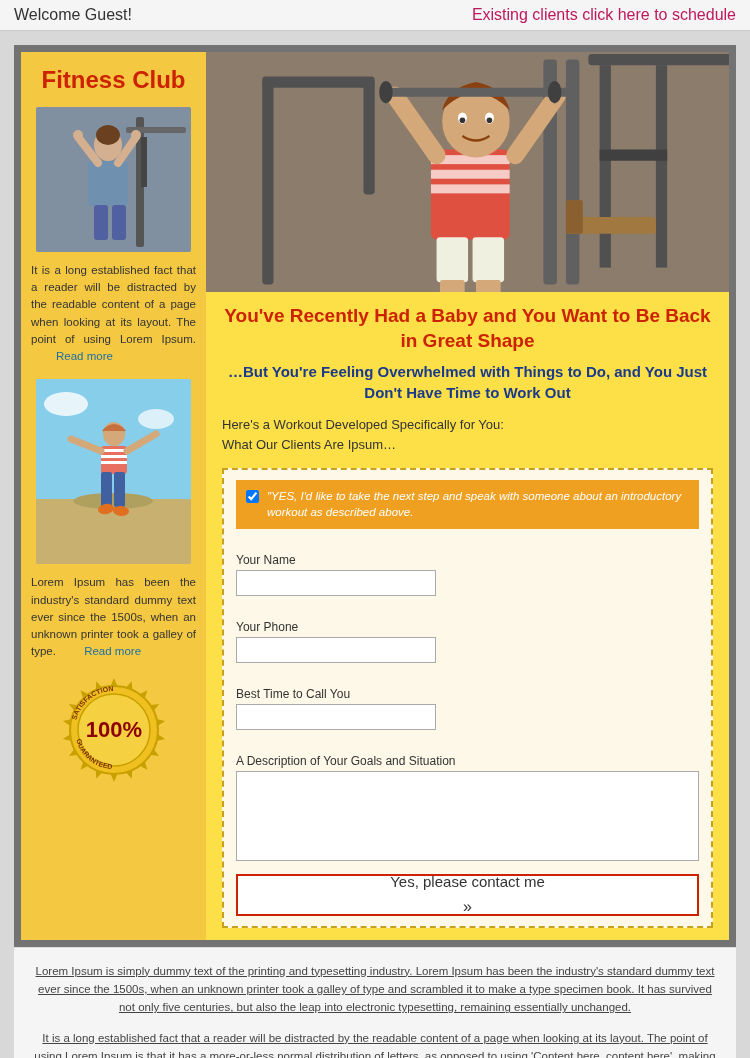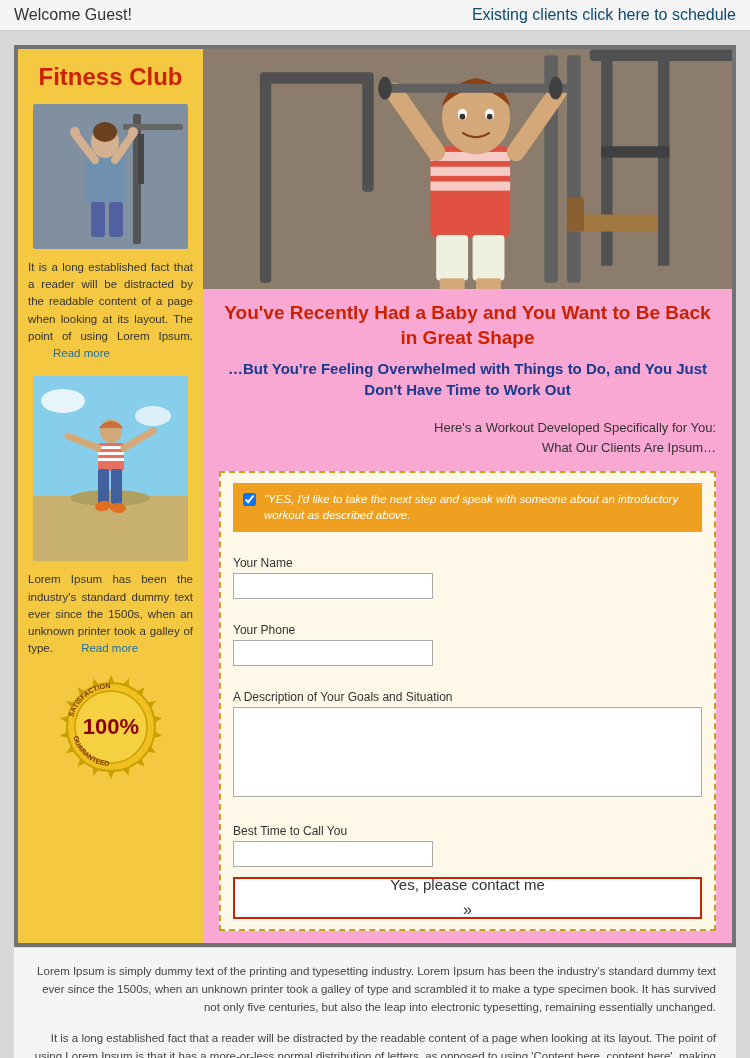--- a/index.html
+++ b/index.html
@@ -12,32 +12,32 @@
     .top-bar {
       background: #f5f5f5;
       border-bottom: 1px solid #ccc;
       padding: 6px 14px;
       display: flex;
       justify-content: space-between;
       align-items: center;
       font-size: 16px;
     }
     .top-bar a {
-      color: #0c4a6e;
+      color: #be185d;
       text-decoration: none;
     }
     .page-wrapper {
       max-width: 750px;
       margin: 0 auto;
       background: #d8d8d8;
       padding: 14px;
     }
     .main-container {
-      background: #f9a8d4;
-      border: 4px solid #737373;
+      background: #fde047;
+      border: 7px solid #737373;
       display: flex;
       min-height: 820px;
     }
     
     .sidebar {
       width: 185px;
       min-width: 185px;
       background: #f5c842;
       padding: 14px 10px;
       display: flex;
@@ -117,26 +117,26 @@
       color: #cc2200;
       text-align: center;
       margin-bottom: 8px;
       line-height: 1.3;
     }
     .headline-sub {
       font-size: 15px;
       font-weight: bold;
       color: #1a3a8c;
       text-align: center;
-      margin-bottom: 18px;
+      margin-bottom: 12px;
       line-height: 1.4;
     }
     .workout-text {
       font-size: 13px;
-      text-align: right;
+      text-align: left;
       color: #333;
       margin-bottom: 14px;
       line-height: 1.5;
     }
     
     .form-box {
       border: 2px dashed #c8a020;
       background: #fdf8e8;
       padding: 10px 12px;
       margin-bottom: 0;
@@ -207,23 +207,24 @@
     }
     
     .footer-section {
       background: #f5f5f5;
       padding: 14px 20px;
       border-top: 1px solid #ddd;
     }
     .footer-text {
       font-size: 11.5px;
       color: #444;
-      text-align: right;
+      text-align: center;
       line-height: 1.6;
       margin-bottom: 12px;
+      text-decoration: underline;
     }
     
     .badge-container {
       display: flex;
       justify-content: center;
       margin-top: 10px;
     }
   </style>
 </head>
 <body>
@@ -432,27 +433,27 @@
             <label>Your Name</label>
             <input type="text" style="">
           </div>
 
           <div class="form-field">
             <label>Your Phone</label>
             <input type="text" style="">
           </div>
 
           <div class="form-field">
+            <label>Best Time to Call You</label>
+            <input type="text" style="">
+          </div>
+
+          <div class="form-field">
             <label>A Description of Your Goals and Situation</label>
             <textarea style=""></textarea>
-          </div>
-
-          <div class="form-field">
-            <label>Best Time to Call You</label>
-            <input type="text" style="">
           </div>
 
           <button class="submit-btn">
             <span>Yes, please contact me</span>
             <span class="arrow">»</span>
           </button>
         </div>
       </div>
     </div>
   </div>

